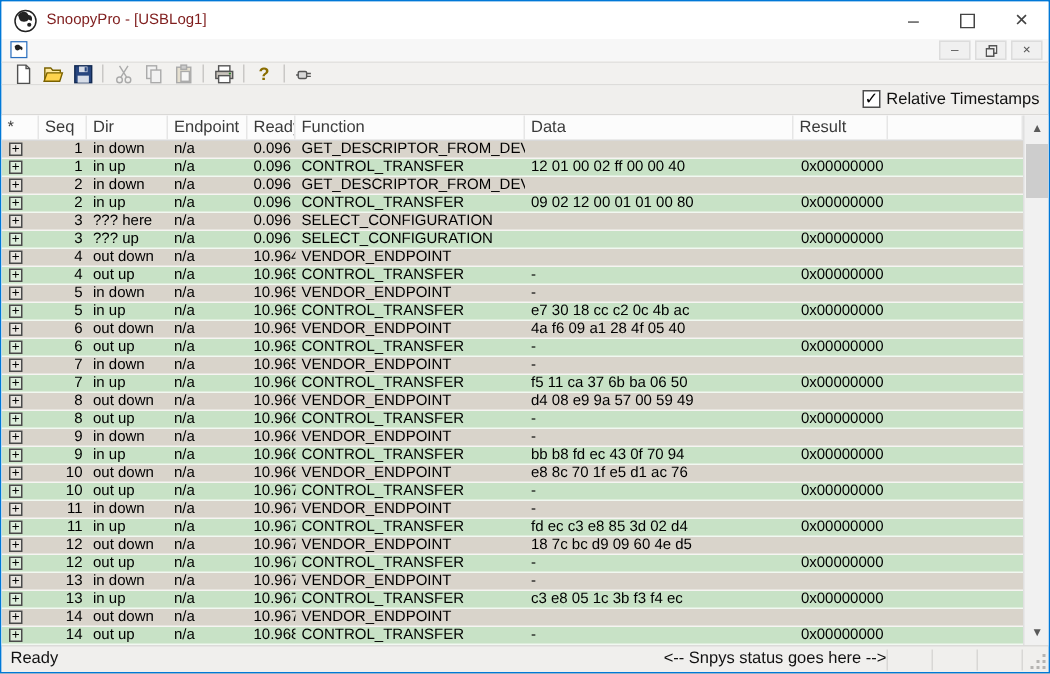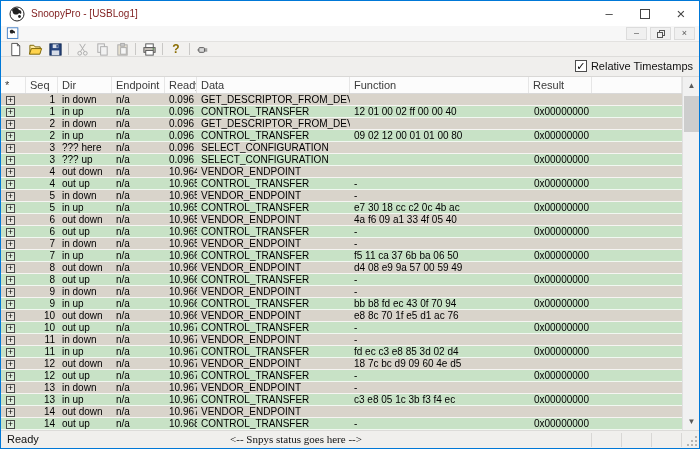--- a/index.html
+++ b/index.html
@@ -64,21 +64,21 @@
   .vscroll{ position:absolute; top:0; right:0; bottom:0; width:17px; background:#f1f1f1;
     border-left:1px solid #e0e0e0; }
   .sb-arrow{ position:absolute; left:0; width:17px; height:17px; color:#5a5a5a; font-size:8px;
     display:flex; align-items:center; justify-content:center; }
   .sb-up{ top:0; } .sb-down{ bottom:0; }
   .sb-thumb{ position:absolute; left:1px; top:19px; width:15px; height:36px; background:#cdcdcd; }
   
   .statusbar{ position:absolute; left:0; right:0; top:429px; height:18px; background:#f0efed;
     border-top:1px solid #dcdbd9; font-size:11px; color:#111; }
   .sb-left{ position:absolute; left:6px; top:2px; }
-  .sb-center{ position:absolute; left:0; width:590px; top:2px; text-align:center;font-family:Liberation Serif, serif; }
+  .sb-center{ position:absolute; left:0; width:590px; top:2px; text-align:right; }
   .sb-pane{ position:absolute; top:2px; height:14px; border-left:1px solid #d8d7d5; }
   .pane1{ left:590px; width:30px; } .pane2{ left:620px; width:30px; }
   .pane3{ left:650px; width:30px; } .pane4{ left:680px; width:18px; }
   .grip{ position:absolute; right:2px; bottom:2px; width:10px; height:10px; }
   .grip i{ position:absolute; width:2px; height:2px; background:#b5b4b2; }
 </style>
 </head>
 <body>
 
 <div class="window">
@@ -192,22 +192,22 @@
     </div>
   </div>
 
   <div class="listarea">
     <div class="lv-header grid" id="lv-header">
         <div class="hcell">*</div>
         <div class="hcell hr">Seq</div>
         <div class="hcell">Dir</div>
         <div class="hcell">Endpoint</div>
         <div class="hcell hr">Ready</div>
+        <div class="hcell">Function</div>
         <div class="hcell">Data</div>
-        <div class="hcell">Function</div>
         <div class="hcell hr">Result</div>
         <div class="hcell"></div>
       </div>
     <div class="rows" id="rows">
         <div class="row grid down">
           <div class="cell" style="padding: 0px;"><span class="expand">+</span></div>
           <div class="cell cr">1</div>
           <div class="cell">in down</div>
           <div class="cell">n/a</div>
           <div class="cell cr">0.096</div>
@@ -314,21 +314,21 @@
           <div class="cell cr">0x00000000</div>
           <div class="cell"></div>
         </div>
         <div class="row grid down">
           <div class="cell" style="padding: 0px;"><span class="expand">+</span></div>
           <div class="cell cr">6</div>
           <div class="cell">out down</div>
           <div class="cell">n/a</div>
           <div class="cell cr">10.965</div>
           <div class="cell">VENDOR_ENDPOINT</div>
-          <div class="cell">4a f6 09 a1 33 4f 05 40</div>
+          <div class="cell">4a f6 09 a1 28 4f 05 40</div>
           <div class="cell cr"></div>
           <div class="cell"></div>
         </div>
         <div class="row grid up">
           <div class="cell" style="padding: 0px;"><span class="expand">+</span></div>
           <div class="cell cr">6</div>
           <div class="cell">out up</div>
           <div class="cell">n/a</div>
           <div class="cell cr">10.965</div>
           <div class="cell">CONTROL_TRANSFER</div>

